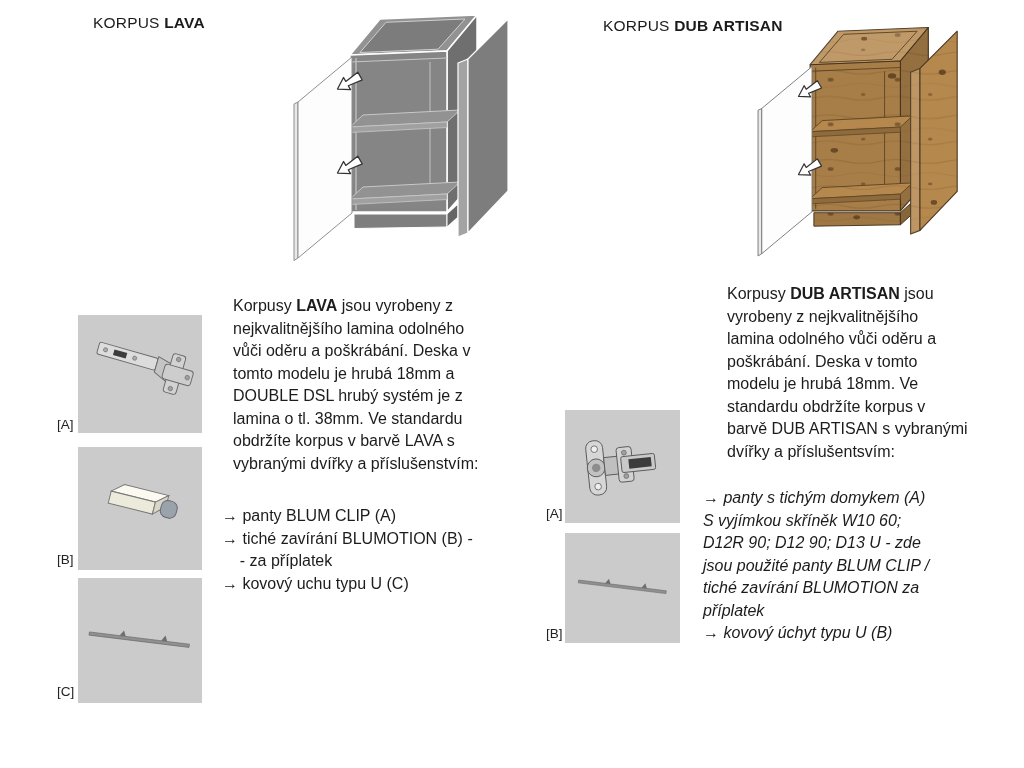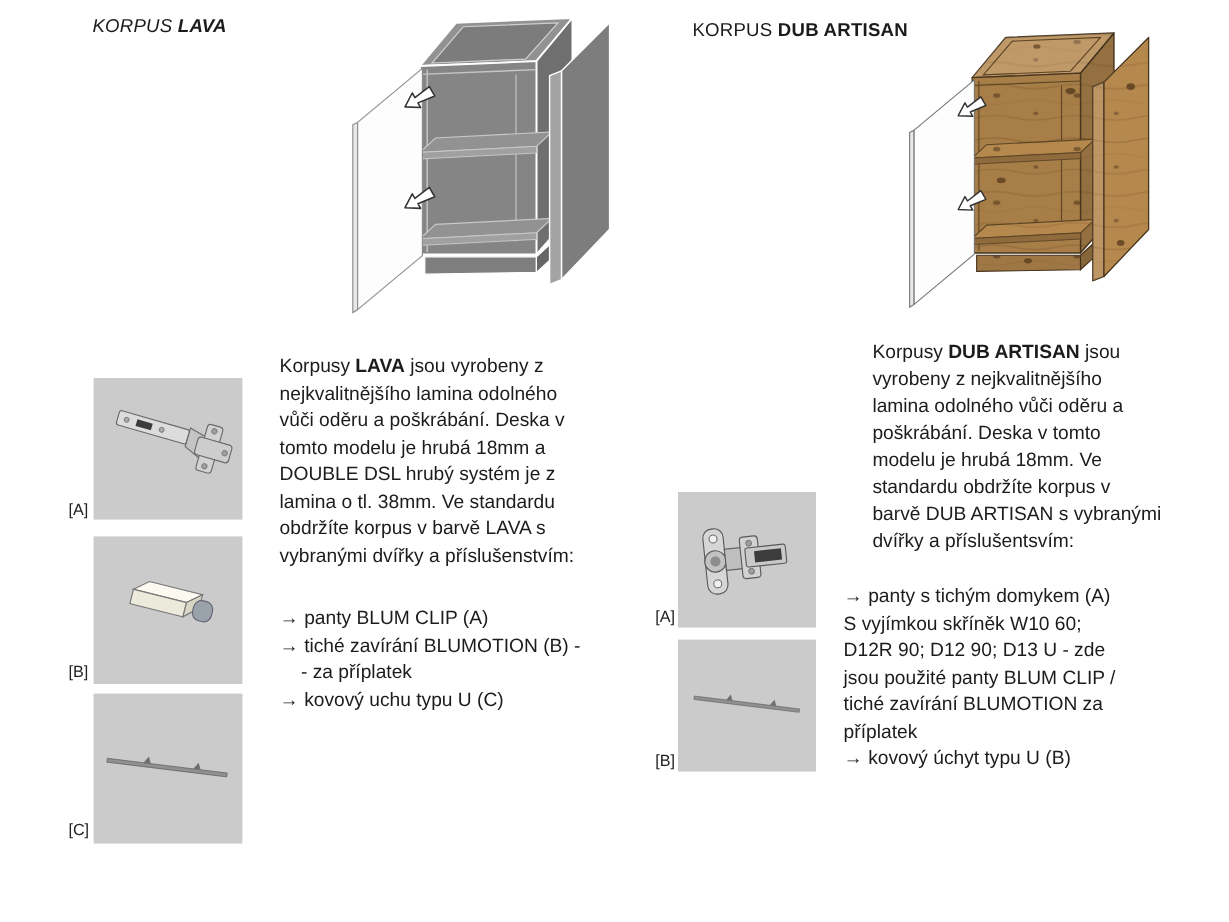--- a/index.html
+++ b/index.html
@@ -28,21 +28,21 @@
   }
   .cbox svg{display:block;}
   .clabel{
     font-size:13.5px;color:#222222;white-space:nowrap;
   }
   svg{overflow:visible;}
 </style>
 </head>
 <body>
 
-<div class="abs title" style="left:77px;top:14px;font-style:italic;"><span>KORPUS </span><b>LAVA</b></div>
+<div class="abs title" style="left:93px;top:14px;"><span>KORPUS </span><b>LAVA</b></div>
 
 <svg class="abs" style="left:280px;top:5px;" width="245" height="265" viewBox="0 0 245 265">
 
   <polygon points="70,50 167,46 197,10 100,14" fill="#929292" stroke="#ffffff" stroke-width="1.5" stroke-linejoin="round"></polygon>
   <polygon points="80,47.5 158,44.2 185,14 106,17.3" fill="#7c7c7c" stroke="#cfcfcf" stroke-width="1"></polygon>
 
   <polygon points="167,46 197,10 197,173 167,207" fill="#6f6f6f" stroke="#ffffff" stroke-width="1.5" stroke-linejoin="round"></polygon>
 
   <polygon points="70,50 167,46 167,207 70,207" fill="#858585" stroke="#ffffff" stroke-width="1.5" stroke-linejoin="round"></polygon>
   <line x1="76" y1="53" x2="76" y2="205" stroke="#c6c6c6" stroke-width="1.2"></line>
@@ -115,26 +115,26 @@
 
 <div class="abs para" style="left:233px;top:295px;"><span>Korpusy </span><b>LAVA</b><span> jsou vyrobeny z
 nejkvalitnějšího lamina odolného
 vůči oděru a poškrábání. Deska v
 tomto modelu je hrubá 18mm a
 DOUBLE DSL hrubý systém je z
 lamina o tl. 38mm. Ve standardu
 obdržíte korpus v barvě LAVA s
 vybranými dvířky a příslušenstvím:</span></div>
 
-<div class="abs list" style="left:233px;top:505px;">→ panty BLUM CLIP (A)
+<div class="abs list" style="left:222px;top:505px;">→ panty BLUM CLIP (A)
 → tiché zavírání BLUMOTION (B) -
     - za příplatek
 → kovový uchu typu U (C)</div>
 
-<div class="abs title" style="left:577px;top:17px;"><span>KORPUS </span><b>DUB ARTISAN</b></div>
+<div class="abs title" style="left:603px;top:17px;"><span>KORPUS </span><b>DUB ARTISAN</b></div>
 
 <svg class="abs" style="left:745px;top:18px;" width="228" height="247" viewBox="0 0 245 265">
   <defs>
     <pattern id="woodgrain" patternUnits="userSpaceOnUse" width="72" height="48">
       <rect width="72" height="48" fill="#b5884e"></rect>
       <path d="M0 10 Q 18 6 36 10 T 72 10" stroke="#9a6f3c" stroke-width="1.2" fill="none" opacity="0.7"></path>
       <path d="M0 24 Q 18 28 36 24 T 72 24" stroke="#a57843" stroke-width="1" fill="none" opacity="0.6"></path>
       <path d="M0 38 Q 18 34 36 38 T 72 38" stroke="#976d3a" stroke-width="1.2" fill="none" opacity="0.55"></path>
       <ellipse cx="20" cy="18" rx="3.2" ry="2" fill="#6b4a26" opacity="0.75"></ellipse>
       <ellipse cx="55" cy="34" rx="2.4" ry="1.5" fill="#6b4a26" opacity="0.65"></ellipse>
@@ -219,19 +219,19 @@
 
 <div class="abs para" style="left:727px;top:283px;"><span>Korpusy </span><b>DUB ARTISAN</b><span> jsou
 vyrobeny z nejkvalitnějšího
 lamina odolného vůči oděru a
 poškrábání. Deska v tomto
 modelu je hrubá 18mm. Ve
 standardu obdržíte korpus v
 barvě DUB ARTISAN s vybranými
 dvířky a příslušentsvím:</span></div>
 
-<div class="abs list" style="left:703px;top:487px;">→ panty s tichým domykem (A)
+<div class="abs list" style="left:703px;top:487px;font-style:italic;">→ panty s tichým domykem (A)
 S vyjímkou skříněk W10 60;
 D12R 90; D12 90; D13 U - zde
 jsou použité panty BLUM CLIP /
 tiché zavírání BLUMOTION za
 příplatek
 → kovový úchyt typu U (B)</div>
 
 </body></html>

